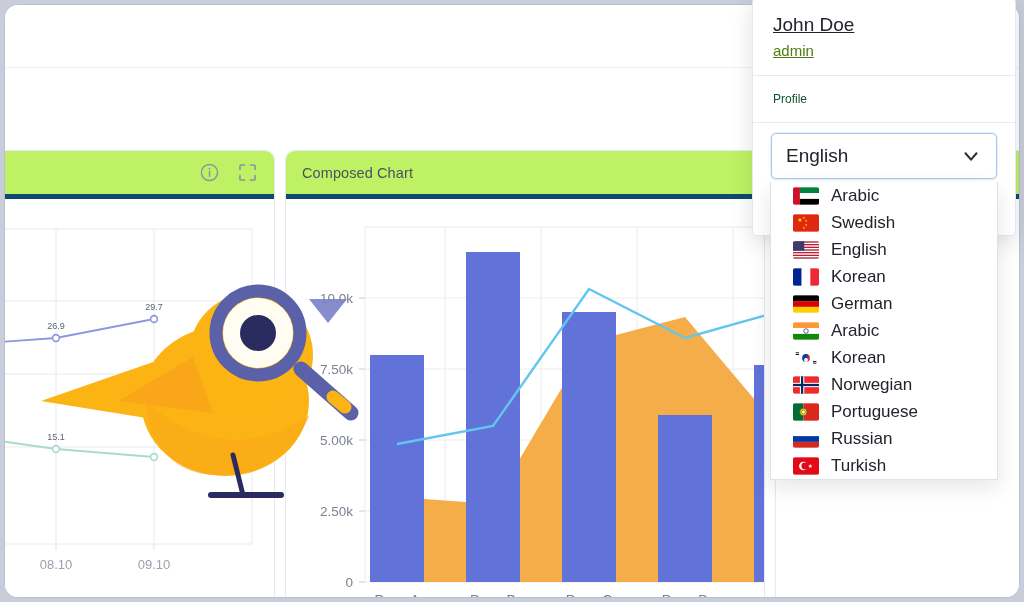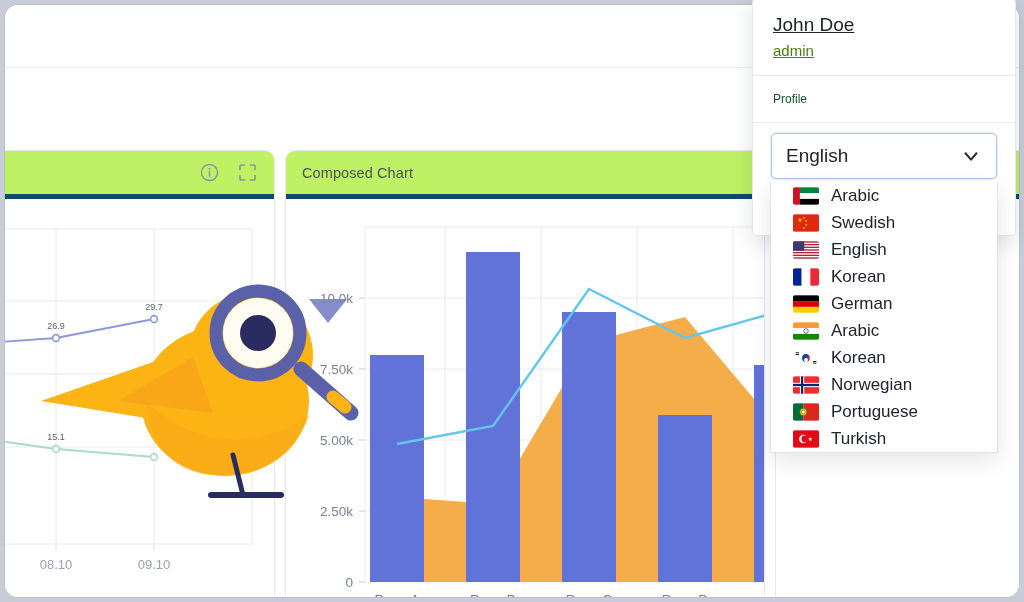--- a/index.html
+++ b/index.html
@@ -490,20 +490,30 @@
             <rect x="12" width="18" height="20" fill="#da291c"></rect>
             <circle cx="12" cy="10" r="4.2" fill="#ffe900" stroke="#046a38" stroke-width=".8"></circle>
             <circle cx="12" cy="10" r="2.2" fill="#fff" stroke="#da291c" stroke-width=".8"></circle>
           </svg>
         </span>
         <span class="um-option-label">Portuguese</span>
       </div>
       <div class="um-option">
         <span class="flag">
           <svg viewBox="0 0 30 20">
+            <rect width="30" height="6.67" fill="#fff"></rect>
+            <rect y="6.67" width="30" height="6.66" fill="#0039a6"></rect>
+            <rect y="13.33" width="30" height="6.67" fill="#d52b1e"></rect>
+          </svg>
+        </span>
+        <span class="um-option-label">Russian</span>
+      </div>
+      <div class="um-option">
+        <span class="flag">
+          <svg viewBox="0 0 30 20">
             <rect width="30" height="20" fill="#e30a17"></rect>
             <circle cx="12" cy="10" r="5" fill="#fff"></circle>
             <circle cx="13.7" cy="10" r="4" fill="#e30a17"></circle>
             <text x="17" y="12.6" font-size="6.4" fill="#fff">★</text>
           </svg>
         </span>
         <span class="um-option-label">Turkish</span>
       </div>
     </div>
 

